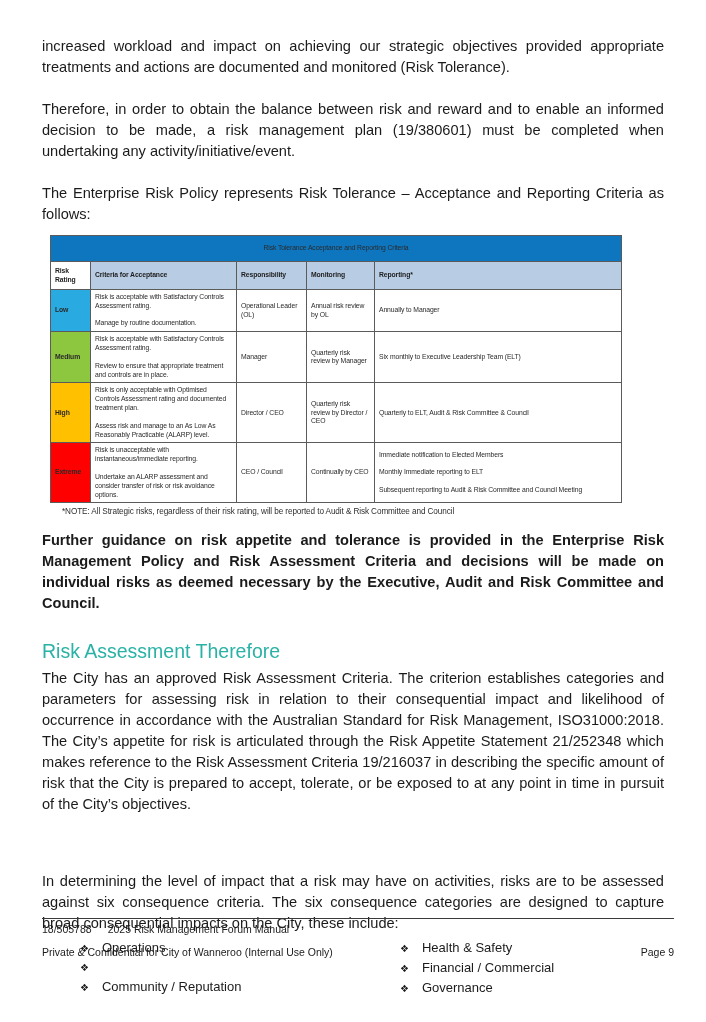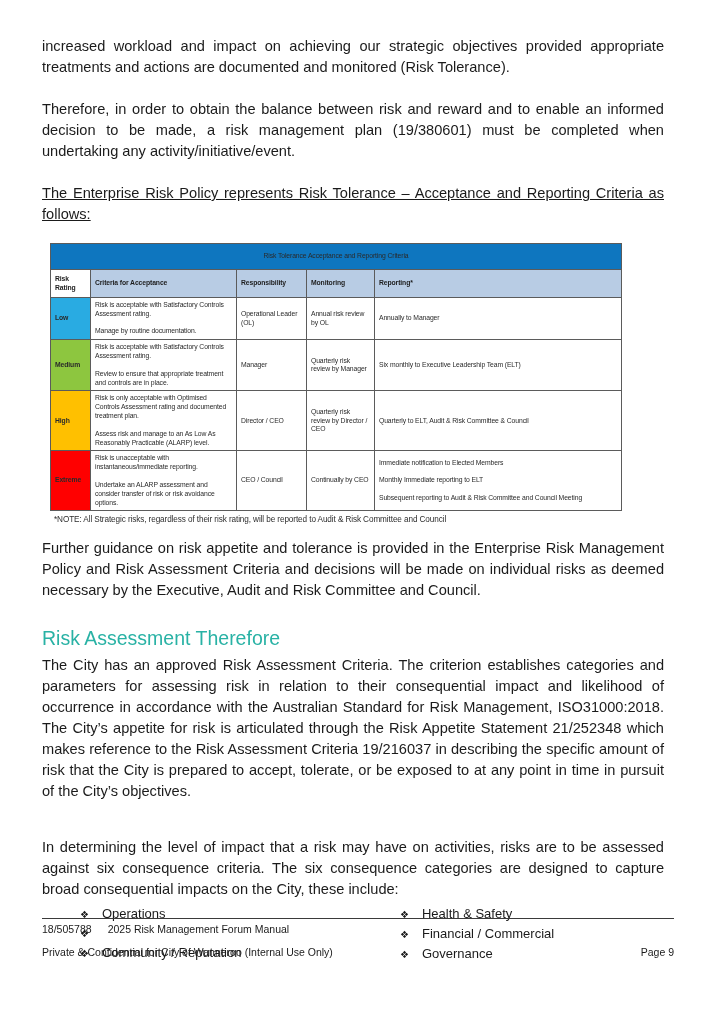--- a/index.html
+++ b/index.html
@@ -1,40 +1,40 @@
 <!DOCTYPE html>
 <html><head>
 <meta charset="utf-8">
 <style>
   html,body{margin:0;padding:0;background:#ffffff;}
   .page{position:relative;width:706px;height:1022px;background:#ffffff;overflow:hidden;
         font-family:"Liberation Sans",sans-serif;color:#1b1b1b;}
   .content{padding:36px 42px 0 42px;}
   .para{font-size:14.6px;line-height:21px;text-align:justify;margin:0 0 21px 0;}
-  .para.tight{margin-bottom:18px;text-decoration:underline;}
-  .para.aftertable{margin-top:14px;}
+  .para.tight{margin-bottom:10px;}
+  .para.aftertable{margin-top:14px;font-weight:bold;}
   .para.beforebullets{margin-bottom:3px;margin-top:20px;}
-  .para.bigskip{margin-bottom:35px;}
+  .para.bigskip{margin-bottom:56px;}
 
   
   .tablewrap{margin-left:8px;width:571px;}
   table.risk{border-collapse:collapse;table-layout:fixed;width:571px;}
   table.risk td{border:1px solid #5b5b5b;padding:3px 4px;font-size:6.8px;line-height:1.3;
                 letter-spacing:-0.1px;color:#2a2a2a;vertical-align:middle;overflow:hidden;}
   td.tbltitle{text-align:center;color:#ffffff;font-size:12.5px;letter-spacing:0;
               height:19px;padding:1px;}
   tr.hdr td{font-weight:bold;vertical-align:middle;color:#1d1d1d;}
   tr.hdr{height:28px;}
   td.rating{font-weight:bold;color:#1f3050;font-size:7px;}
   td.criteria{vertical-align:top;}
   .prelines{white-space:pre-line;}
   col.c-rating{width:40px;} col.c-criteria{width:146px;} col.c-resp{width:70px;}
   col.c-mon{width:68px;} col.c-rep{width:247px;}
   tr.r0{height:38px;} tr.r1{height:42px;} tr.r2{height:46px;} tr.r3{height:50px;}
-  .note{font-size:8.2px;color:#2e2e2e;margin:4px 0 0 12px;letter-spacing:-0.1px;}
+  .note{font-size:8.2px;color:#2e2e2e;margin:4px 0 0 20px;letter-spacing:-0.1px;}
   .note-gap{margin-bottom:14px;}
 
   
   .h-teal{font-size:19.5px;font-weight:400;margin:26px 0 5px 0;}
 
   
   .bullets{display:grid;grid-template-columns:1fr 1fr;margin-top:4px;}
   .bullets .colL{padding-left:38px;} .bullets .colR{padding-left:47px;}
   .bitem{display:flex;gap:13px;font-size:13px;line-height:19px;align-items:baseline;}
   .bmark{font-size:10px;}

